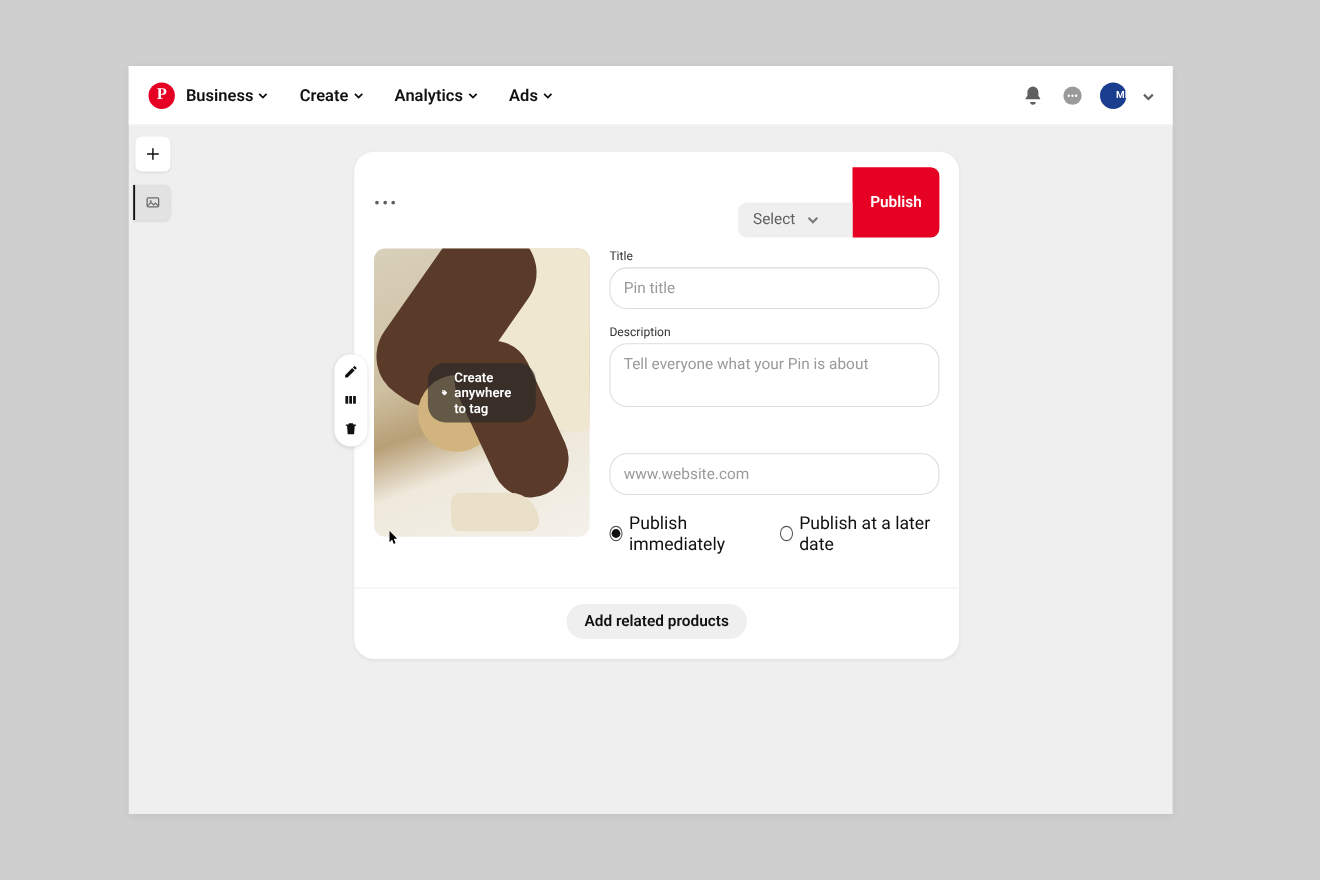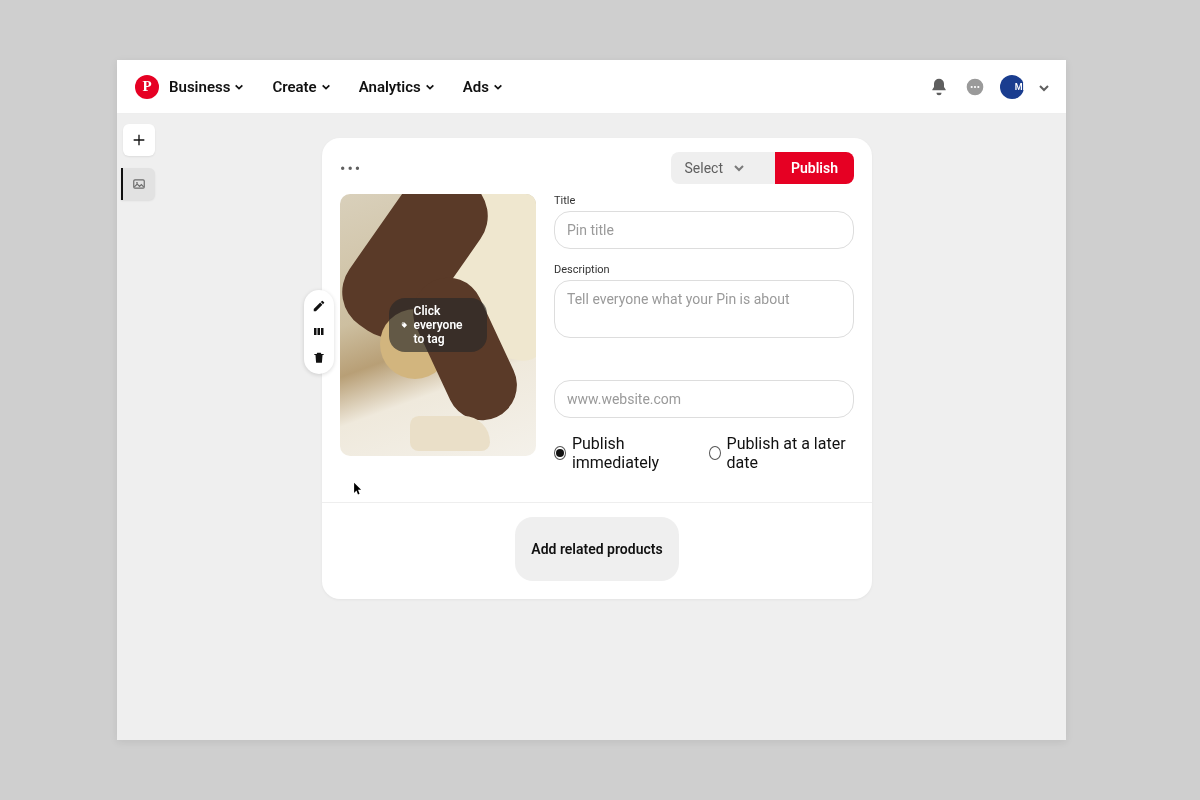--- a/index.html
+++ b/index.html
@@ -18,21 +18,21 @@
   .avatar { width: 24px; height: 24px; border-radius: 50%; background: #1a3d8f; color:#fff; font-size:9px; font-weight:600; display:flex; align-items:center; justify-content:center; cursor:pointer;padding-left:21px;}
   
   .left-rail { position: absolute; left: 0; top: 54px; width: 44px; padding-top: 10px; display:flex; flex-direction:column; align-items:center; gap:12px;}
   .rail-btn { width: 32px; height: 32px; background:#fff; border-radius:6px; display:flex; align-items:center; justify-content:center; cursor:pointer; box-shadow:0 1px 2px rgba(0,0,0,.08);}
   .rail-btn.active { background:#e2e2e2; border-left:2px solid #111; border-radius:0 6px 6px 0; width:34px; margin-left:-2px;}
   
   .card { position:absolute; left:205px; top:78px; width:550px; background:#fff; border-radius:18px; box-shadow:0 1px 3px rgba(0,0,0,.05); }
   .card-top { display:flex; align-items:center; padding:14px 18px 10px 18px; }
   .more-dots { color:#5f5f5f; cursor:pointer; font-size:16px; letter-spacing:2px;}
   .card-top-right { margin-left:auto; display:flex; gap:0; }
-  .select-box { background:#efefef; color:#5f5f5f; font-size:14px; border:none; border-radius:8px 0 0 8px; padding:8px 30px 8px 14px; cursor:pointer; position:relative; display:flex; align-items:center; gap:10px;}
+  .select-box { background:#efefef; color:#5f5f5f; font-size:14px; border:none; border-radius:8px 0 0 8px; padding:8px 30px 8px 14px; cursor:pointer; position:relative; display:flex; align-items:center; gap:10px;margin-top:32px;}
   .publish-btn { background:#e60023; color:#fff; font-weight:600; font-size:14px; border:none; border-radius:0 8px 8px 0; padding:8px 16px; cursor:pointer;}
   .card-body { display:flex; gap:18px; padding:0 18px 18px 18px; }
   .img-col { position:relative; }
   .pin-image { width:196px; height:262px; border-radius:10px; background: linear-gradient(160deg,#d9d0bb 0%, #cdbfa0 40%, #b89f76 55%, #efe9dc 70%, #f4f1ea 100%); position:relative; overflow:hidden;}
   .arm1 { position:absolute; width:90px; height:180px; background:#5a3a28; border-radius:40px; top:-30px; left:30px; transform:rotate(35deg);}
   .arm2 { position:absolute; width:70px; height:150px; background:#5a3a28; border-radius:35px; top:80px; left:90px; transform:rotate(-25deg);}
   .bag  { position:absolute; width:70px; height:70px; background:#d2b57e; border-radius:50%; top:115px; left:40px;}
   .cloth{ position:absolute; width:130px; height:170px; background:#efe7cf; top:-10px; right:-20px; transform:rotate(10deg); border-radius:20px;}
   .shoe { position:absolute; width:80px; height:35px; background:#eadfc8; bottom:5px; left:70px; border-radius:10px 30px 10px 10px;}
   .tag-overlay { position:absolute; top:50%; left:50%; transform:translate(-50%,-50%); background:rgba(40,40,40,.65); color:#fff; border-radius:16px; padding:6px 12px; font-size:12px; font-weight:600; display:flex; align-items:center; gap:6px; cursor:pointer;}
@@ -42,21 +42,21 @@
   .flabel { font-size:11px; color:#333; margin-bottom:4px; }
   .tinput { width:100%; border:1px solid #ddd; border-radius:16px; padding:10px 12px; font-size:14px; color:#3b82f6; margin-bottom:14px;}
   .tinput::placeholder { color:#9a9a9a; }
   textarea.tinput { height:58px; resize:none; }
   .radios { display:flex; gap:18px; align-items:center; font-size:16px; color:#111; margin-top:2px;}
   .radio { display:flex; align-items:center; gap:6px; cursor:pointer;}
   .rcircle { width:14px; height:14px; border:1.5px solid #555; border-radius:50%; display:flex; align-items:center; justify-content:center;}
   .rcircle.filled::after { content:""; width:8px; height:8px; background:#111; border-radius:50%;}
   .card-divider { height:1px; background:#eee; margin-top:12px;}
   .card-footer { display:flex; justify-content:center; padding:14px 0 18px 0;}
-  .footer-btn { background:#efefef; border:none; border-radius:18px; padding:24px 16px; font-size:14px; font-weight:600; color:#111; cursor:pointer;}
+  .footer-btn { background:#efefef; border:none; border-radius:18px; padding:8px 16px; font-size:14px; font-weight:600; color:#111; cursor:pointer;}
   .cursor-pointer { position:absolute; left:236px; top:422px; width:10px; height:14px;}
 </style>
 </head>
 <body>
 
 <div class="app-window">
 
   <div class="topnav">
     <div class="logo-circle">
         <span class="logo-p">P</span>
@@ -173,21 +173,21 @@
         <div class="pin-image">
           <div class="cloth"></div>
             <div class="arm1"></div>
             <div class="bag"></div>
             <div class="arm2"></div>
             <div class="shoe"></div>
           <div class="tag-overlay">
             <svg viewBox="0 0 24 24" width="12" height="12" fill="#fff">
                 <path d="M21 11l-8-8H5a2 2 0 0 0-2 2v8l8 8a2 2 0 0 0 2.83 0L21 13.83A2 2 0 0 0 21 11zM7 9a2 2 0 1 1 2-2 2 2 0 0 1-2 2z"></path>
               </svg>
-            <span>Click everyone to tag</span>
+            <span>Create anywhere to tag</span>
           </div>
         </div>
       </div>
 
       <div class="form-col">
         <div class="flabel">Title</div>
         <input class="tinput" type="text" placeholder="Pin title" style="">
 
         <div class="flabel">Description</div>
         <textarea class="tinput" placeholder="Tell everyone what your Pin is about" style=""></textarea>

